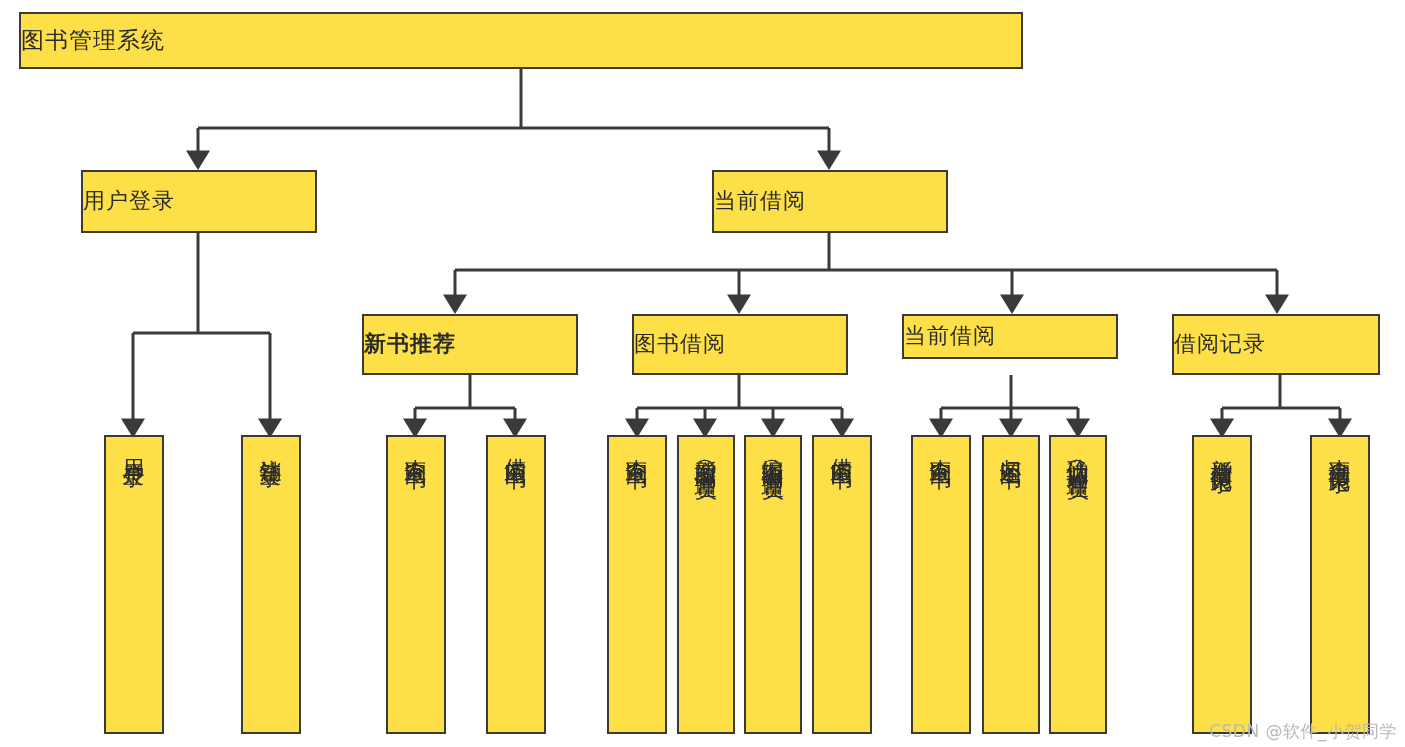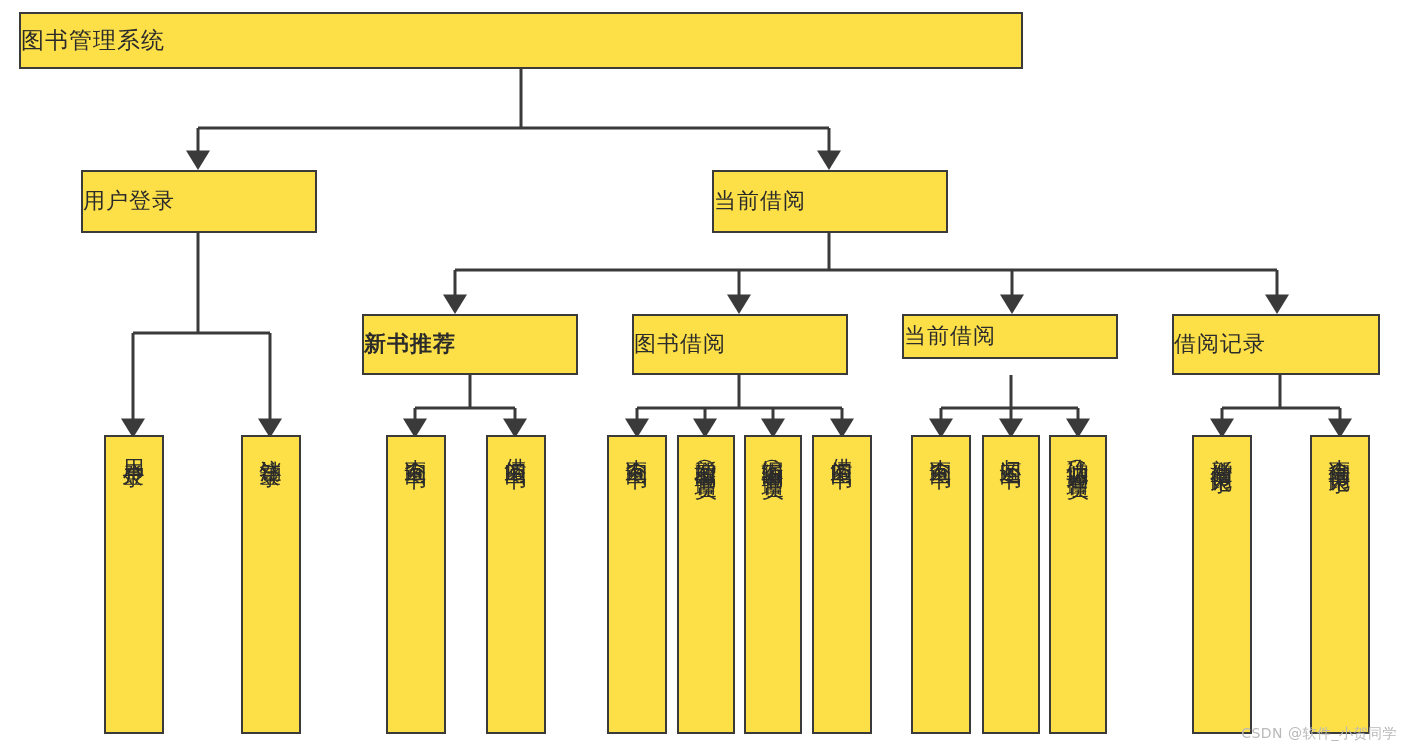--- a/index.html
+++ b/index.html
@@ -52,21 +52,21 @@
   }
   .node.v .vtext {
     writing-mode: vertical-rl;
     text-orientation: upright;
     display: block;
   }
   .watermark {
     position: absolute;
     right: 8px;
     bottom: 4px;
-    font-size: 14px;
+    font-size: 17px;
     color: #b9b9b9;
     letter-spacing: 0.5px;
     white-space: nowrap;
   }
 </style>
 </head>
 <body>
 
 <div id="canvas">
 

